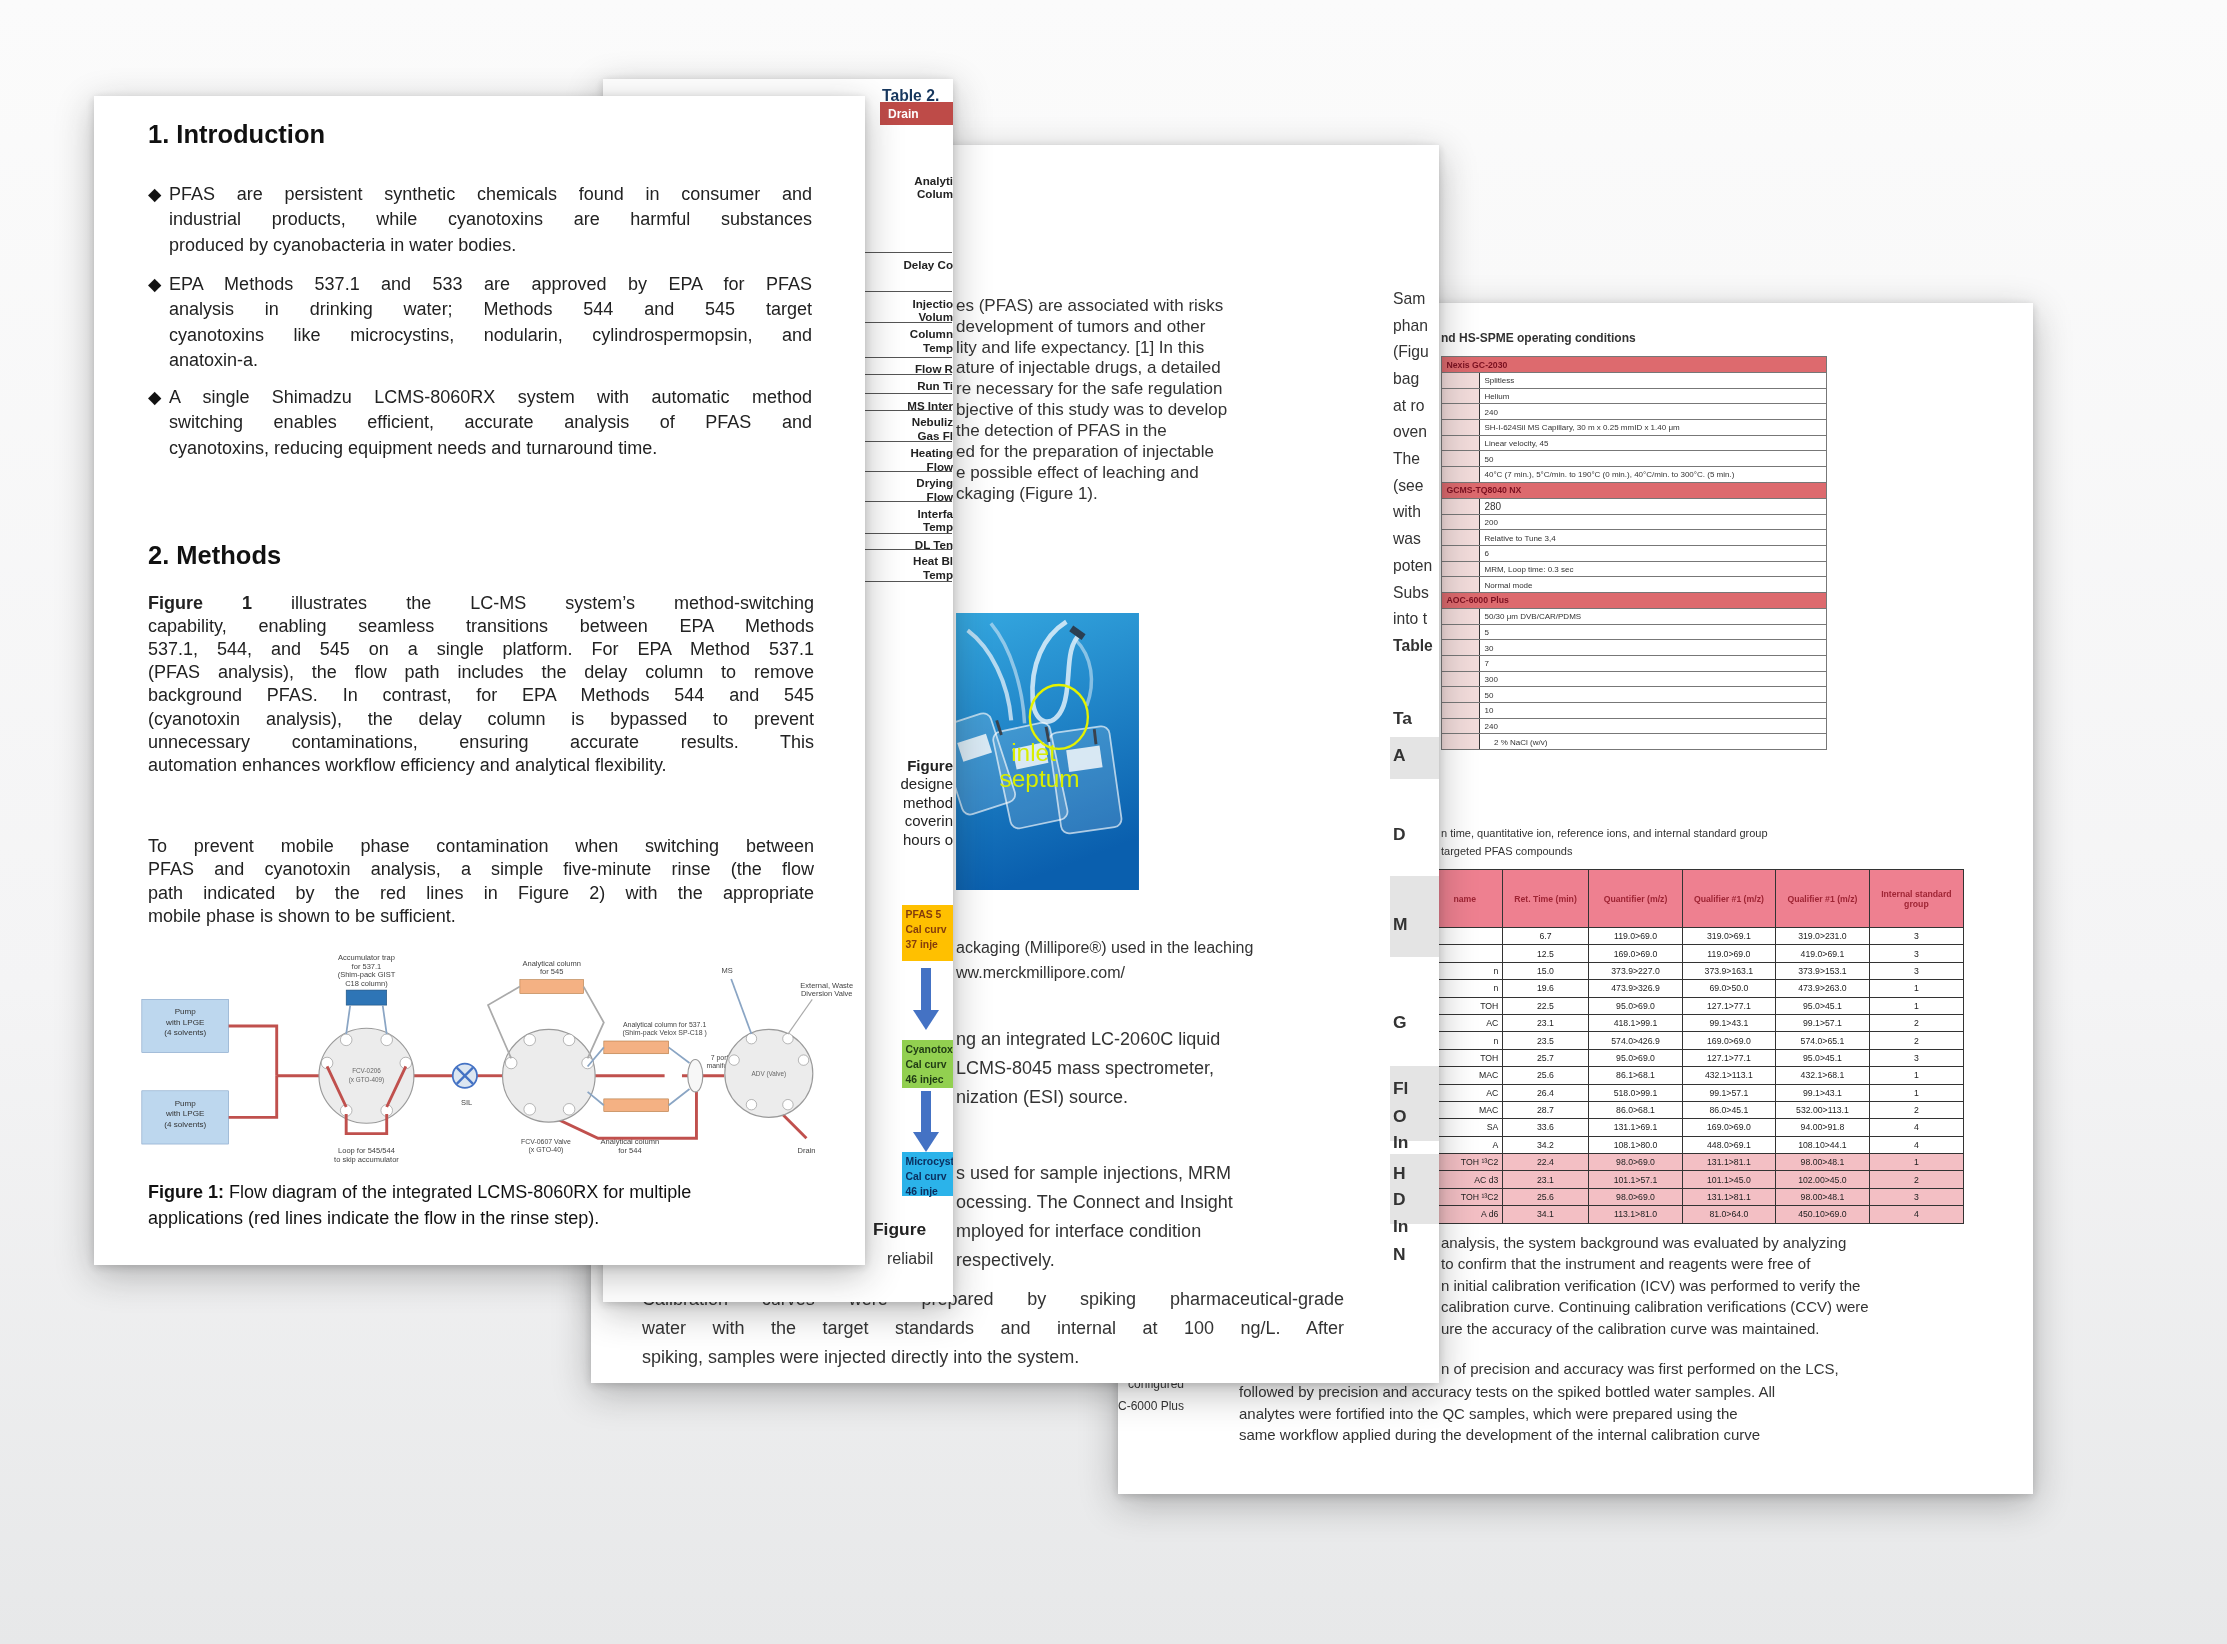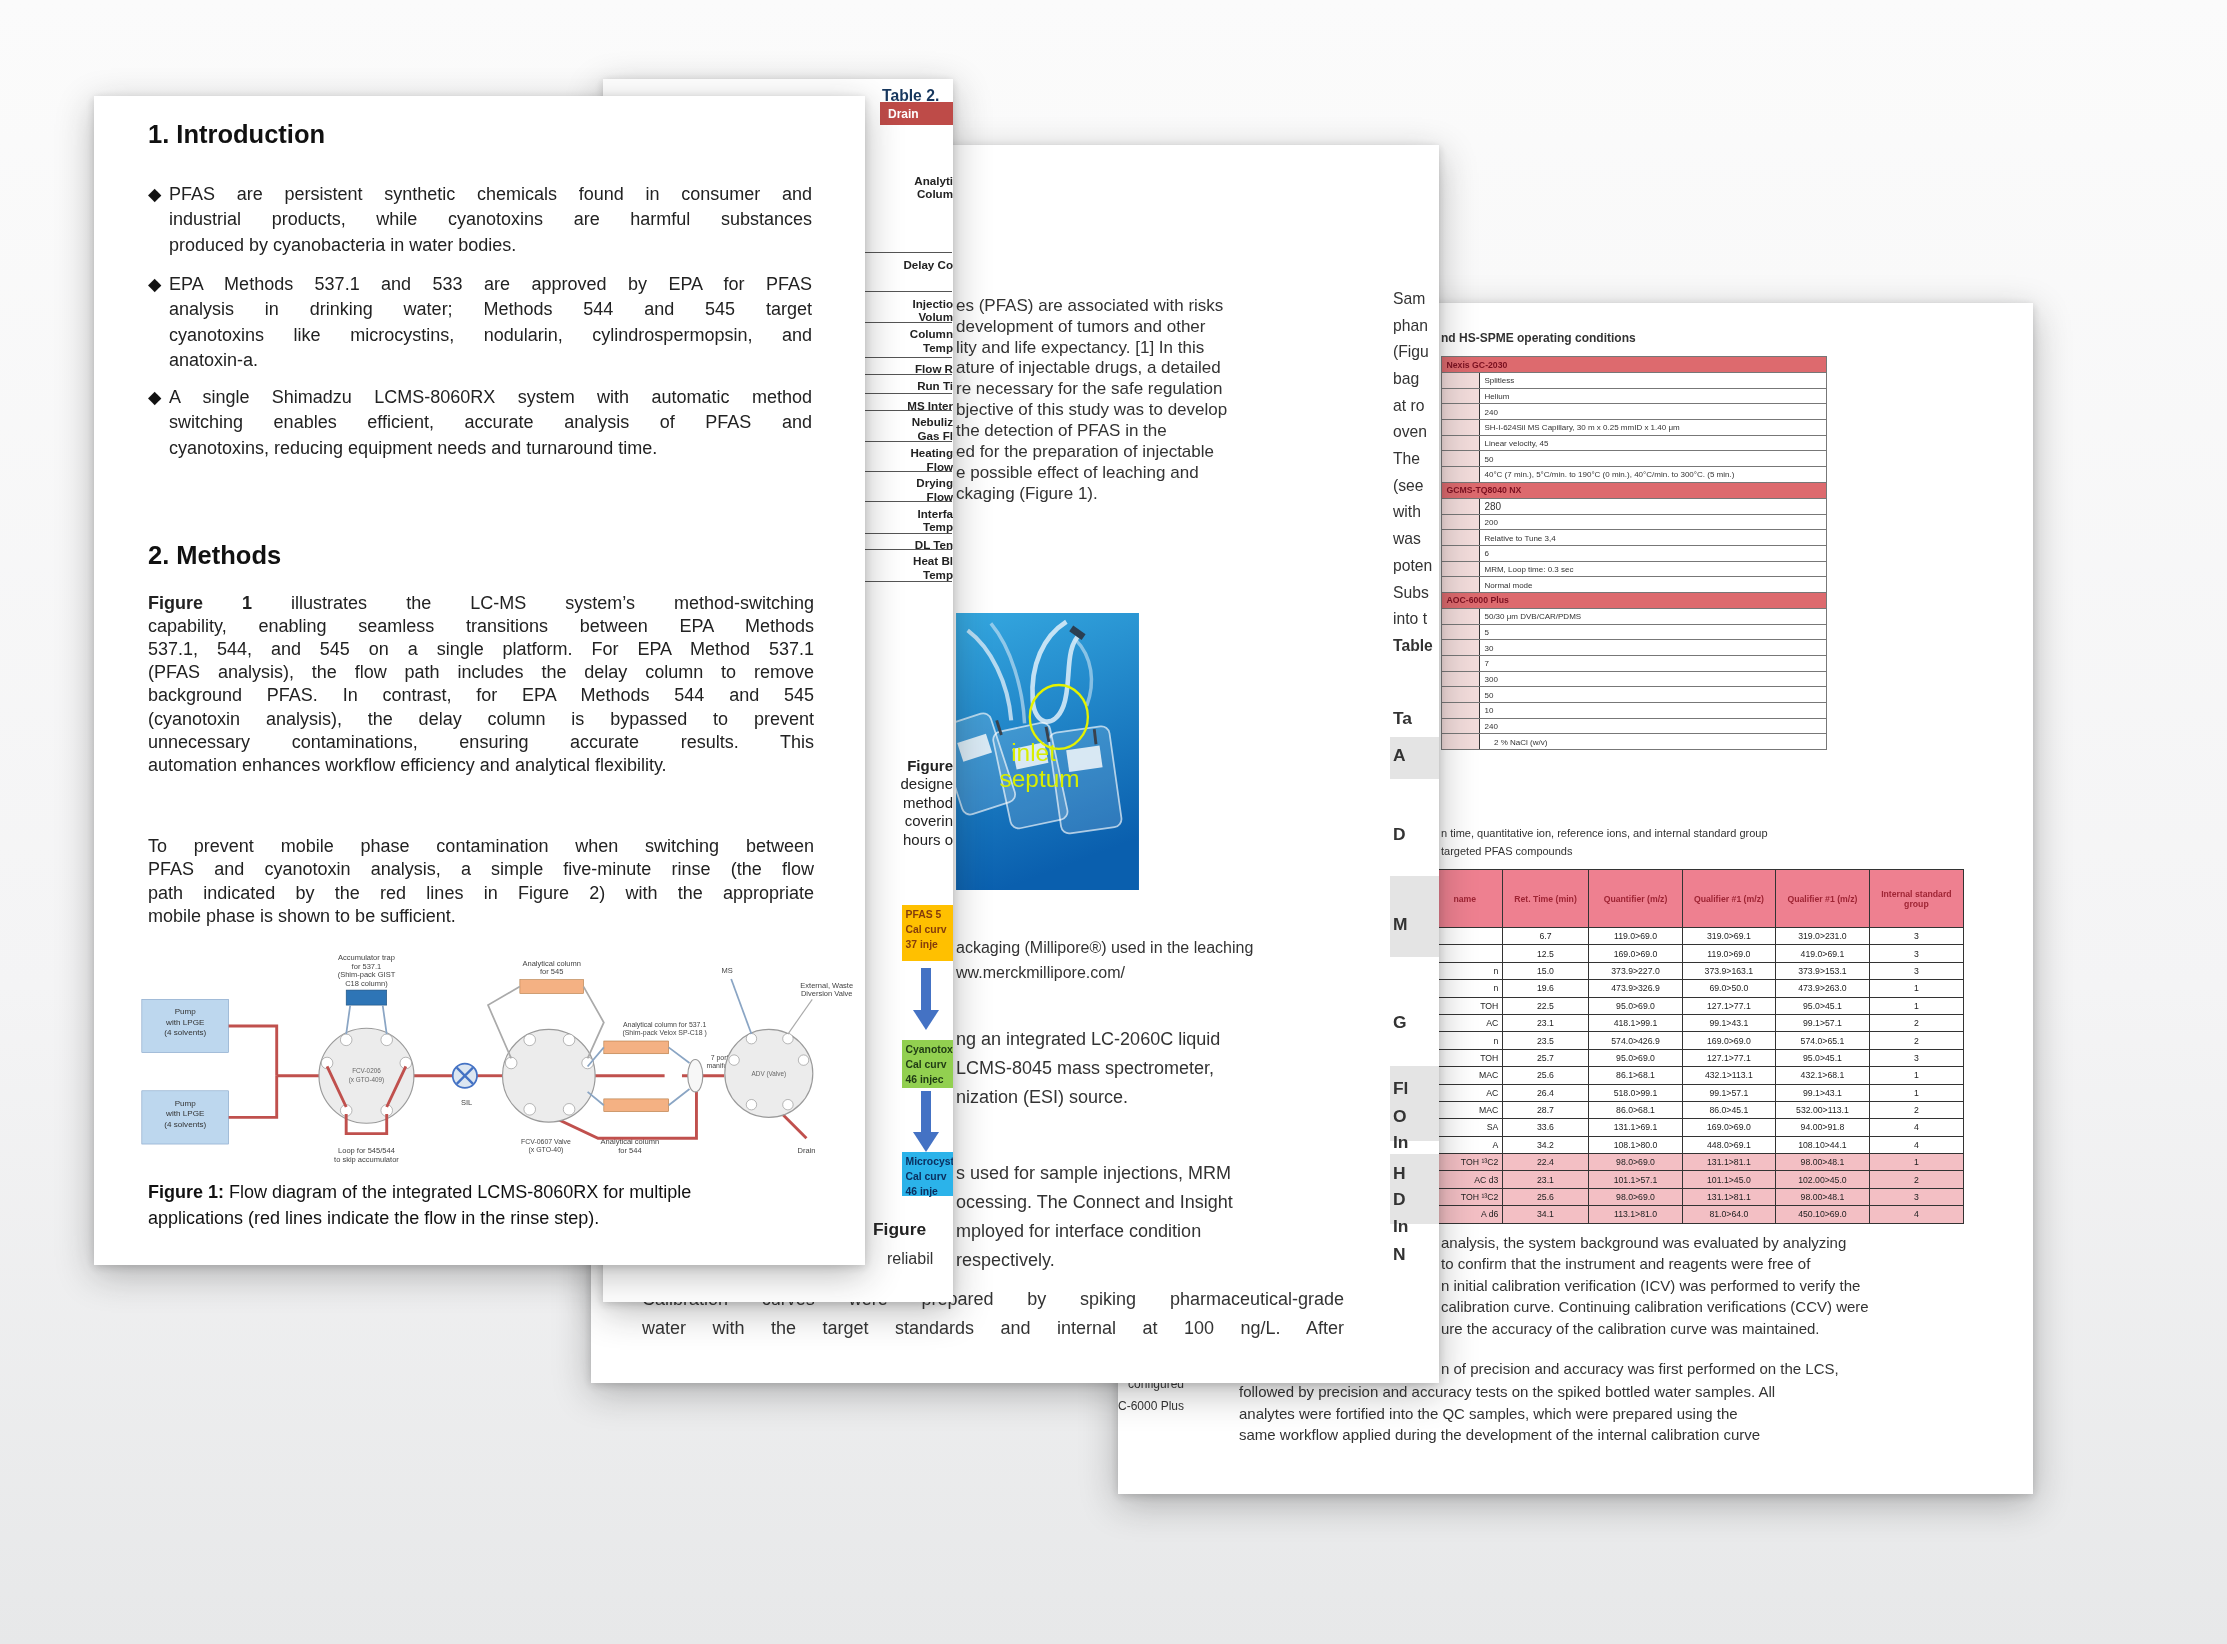--- a/index.html
+++ b/index.html
@@ -365,20 +365,21 @@
     <div id="mrmBlk">
         <div class="abs" style="left: 365px; top: 1018px; font-size: 18px; color: rgb(51, 51, 51);">s used for sample injections, MRM</div>
         <div class="abs" style="left: 365px; top: 1047px; font-size: 18px; color: rgb(51, 51, 51);">ocessing. The Connect and Insight</div>
         <div class="abs" style="left: 365px; top: 1076px; font-size: 18px; color: rgb(51, 51, 51);">mployed for interface condition</div>
         <div class="abs" style="left: 365px; top: 1105px; font-size: 18px; color: rgb(51, 51, 51);">respectively.</div>
       </div>
     <div id="calBlk"></div>
     <div id="rightFrags"></div>
   <div class="abs just" style="left: 51px; top: 1144px; font-size: 18px; color: rgb(51, 51, 51); width: 702px;">Calibration curves were prepared by spiking pharmaceutical-grade</div>
       <div class="abs just" style="left: 51px; top: 1173px; font-size: 18px; color: rgb(51, 51, 51); width: 702px;">water with the target standards and internal at 100 ng/L. After</div>
+      <div class="abs" style="left: 51px; top: 1202px; font-size: 18px; color: rgb(51, 51, 51); width: 702px;">spiking, samples were injected directly into the system.</div>
       <div style="position: absolute; left: 799px; top: 592px; width: 49px; height: 42px; background: rgb(228, 228, 228);"></div>
       <div style="position: absolute; left: 799px; top: 731px; width: 49px; height: 81px; background: rgb(228, 228, 228);"></div>
       <div style="position: absolute; left: 799px; top: 921px; width: 49px; height: 75px; background: rgb(228, 228, 228);"></div>
       <div style="position: absolute; left: 799px; top: 1009px; width: 49px; height: 70px; background: rgb(228, 228, 228);"></div>
       <div class="abs" style="left: 802px; top: 145px; font-size: 15.7px; color: rgb(51, 51, 51);">Sam</div>
       <div class="abs" style="left: 802px; top: 172px; font-size: 15.7px; color: rgb(51, 51, 51);">phan</div>
       <div class="abs" style="left: 802px; top: 198px; font-size: 15.7px; color: rgb(51, 51, 51);">(Figu</div>
       <div class="abs" style="left: 802px; top: 225px; font-size: 15.7px; color: rgb(51, 51, 51);">bag</div>
       <div class="abs" style="left: 802px; top: 252px; font-size: 15.7px; color: rgb(51, 51, 51);">at ro</div>
       <div class="abs" style="left: 802px; top: 278px; font-size: 15.7px; color: rgb(51, 51, 51);">oven</div>

